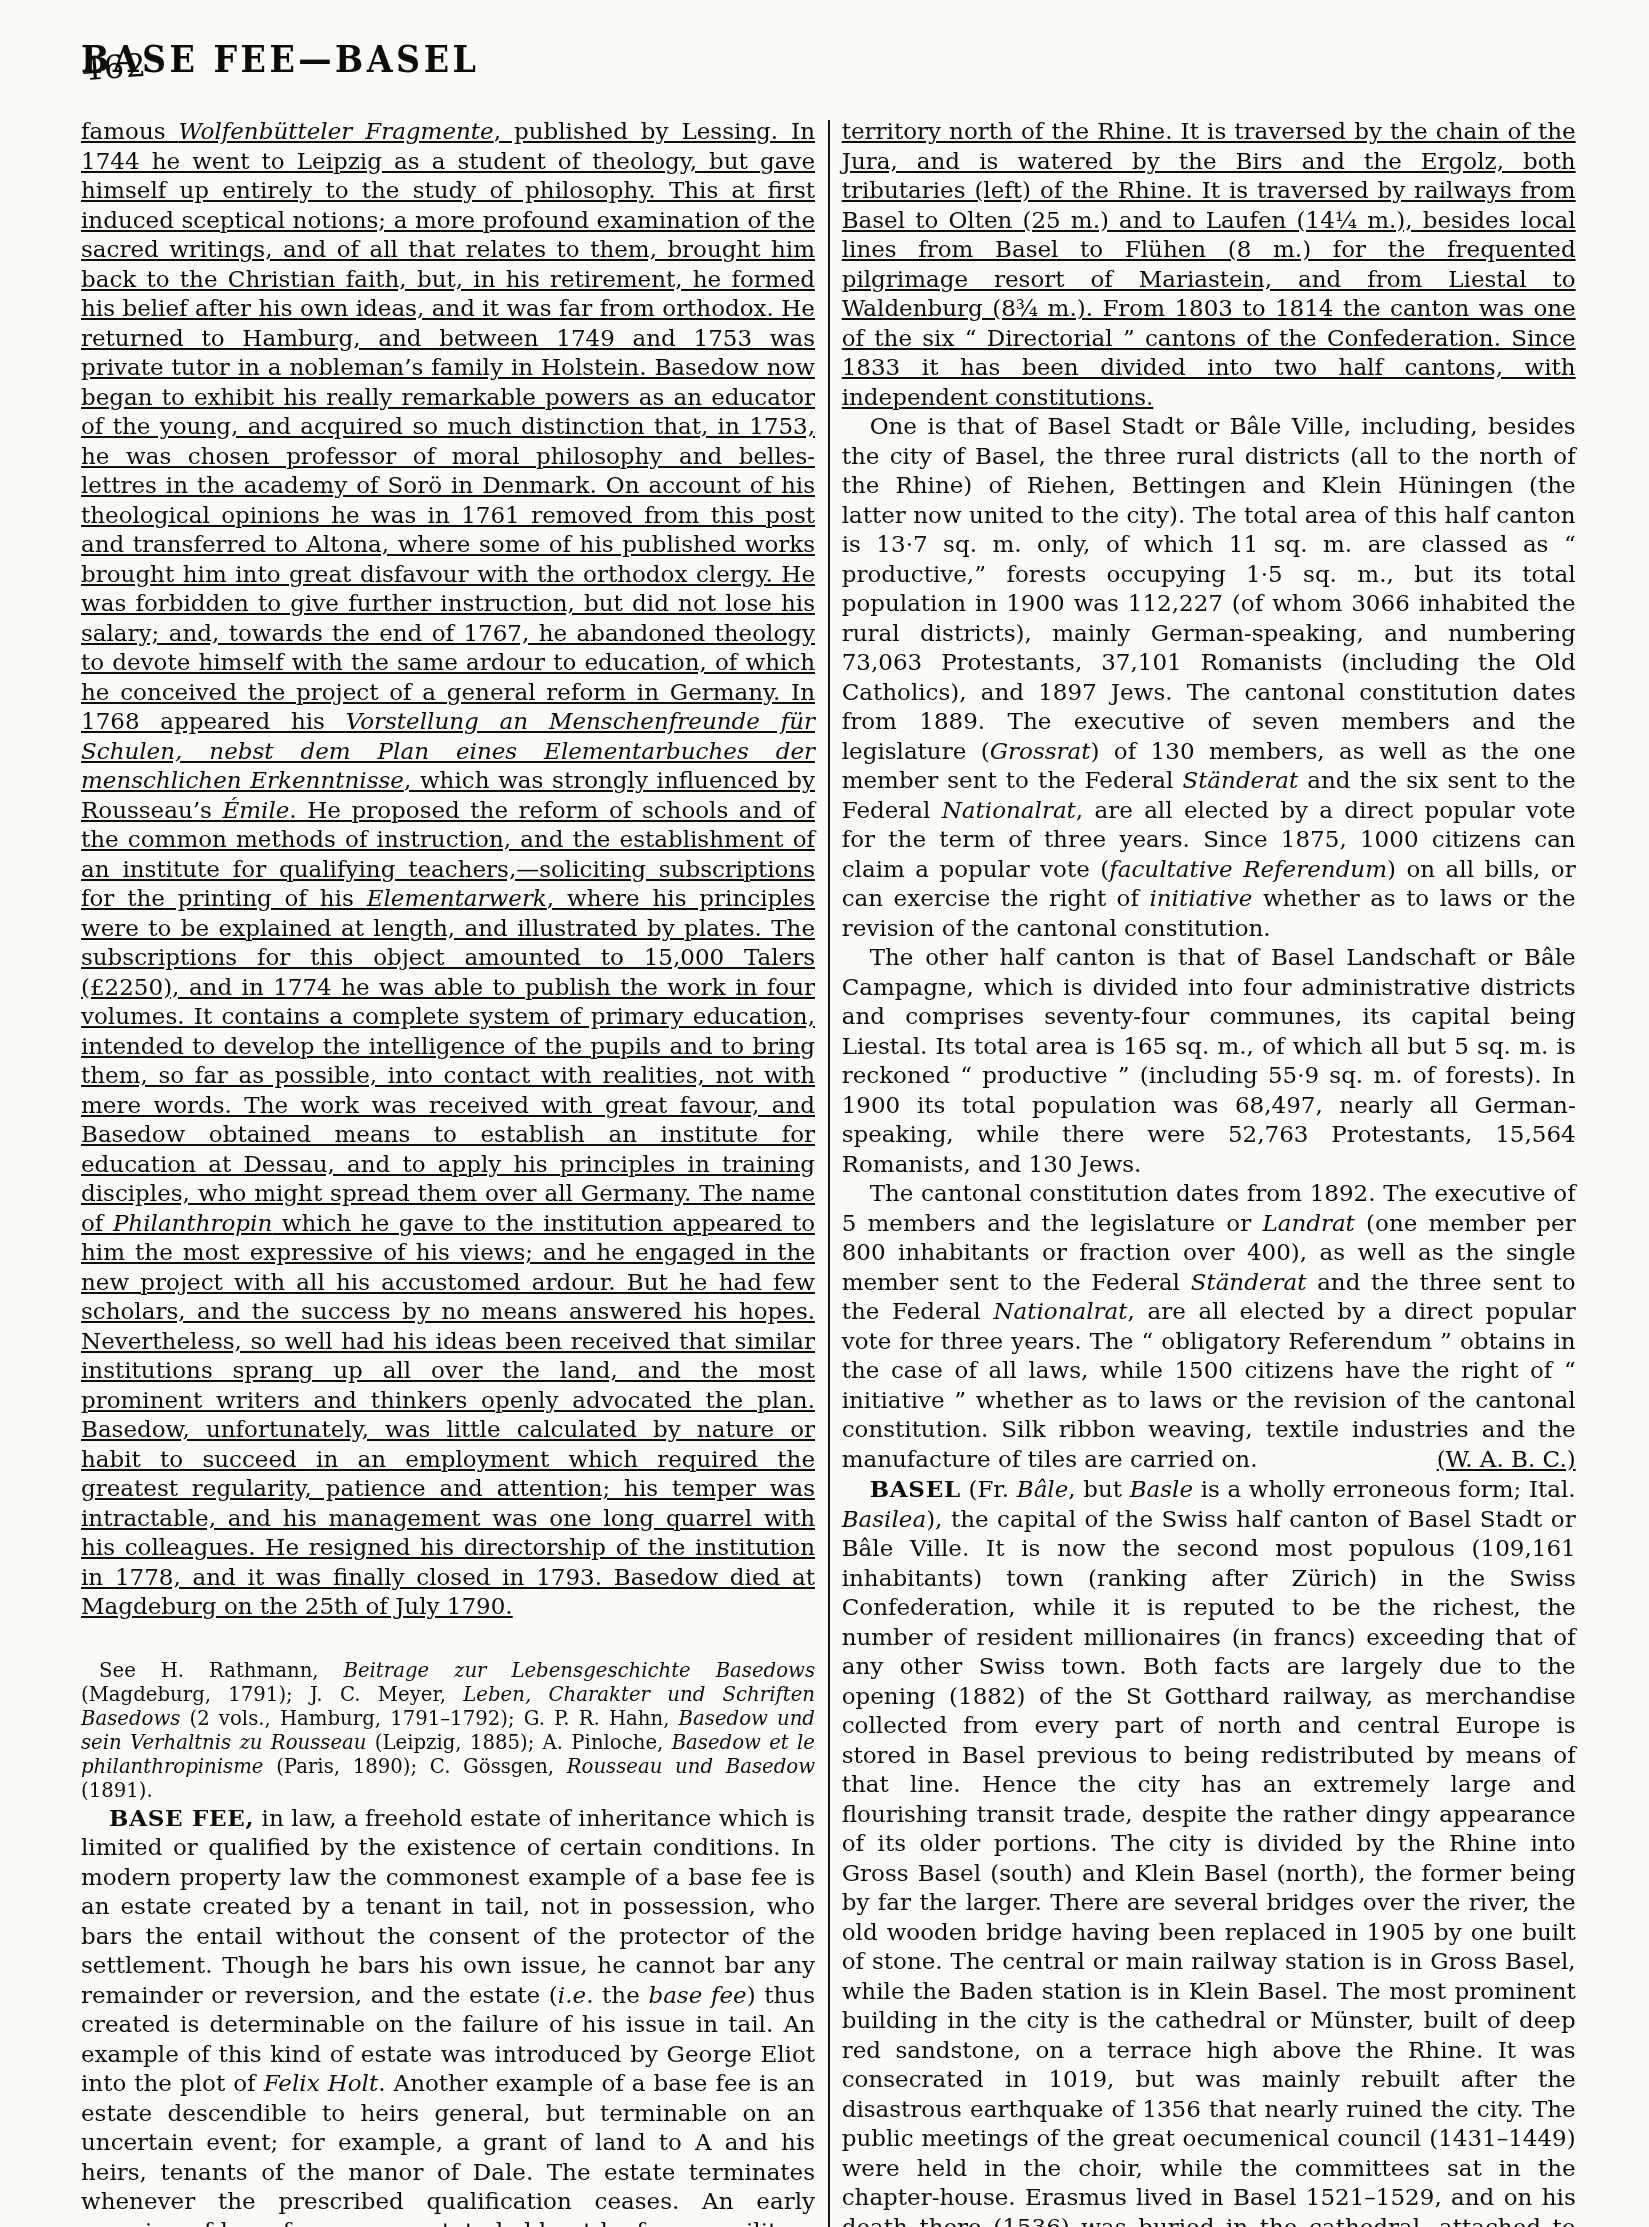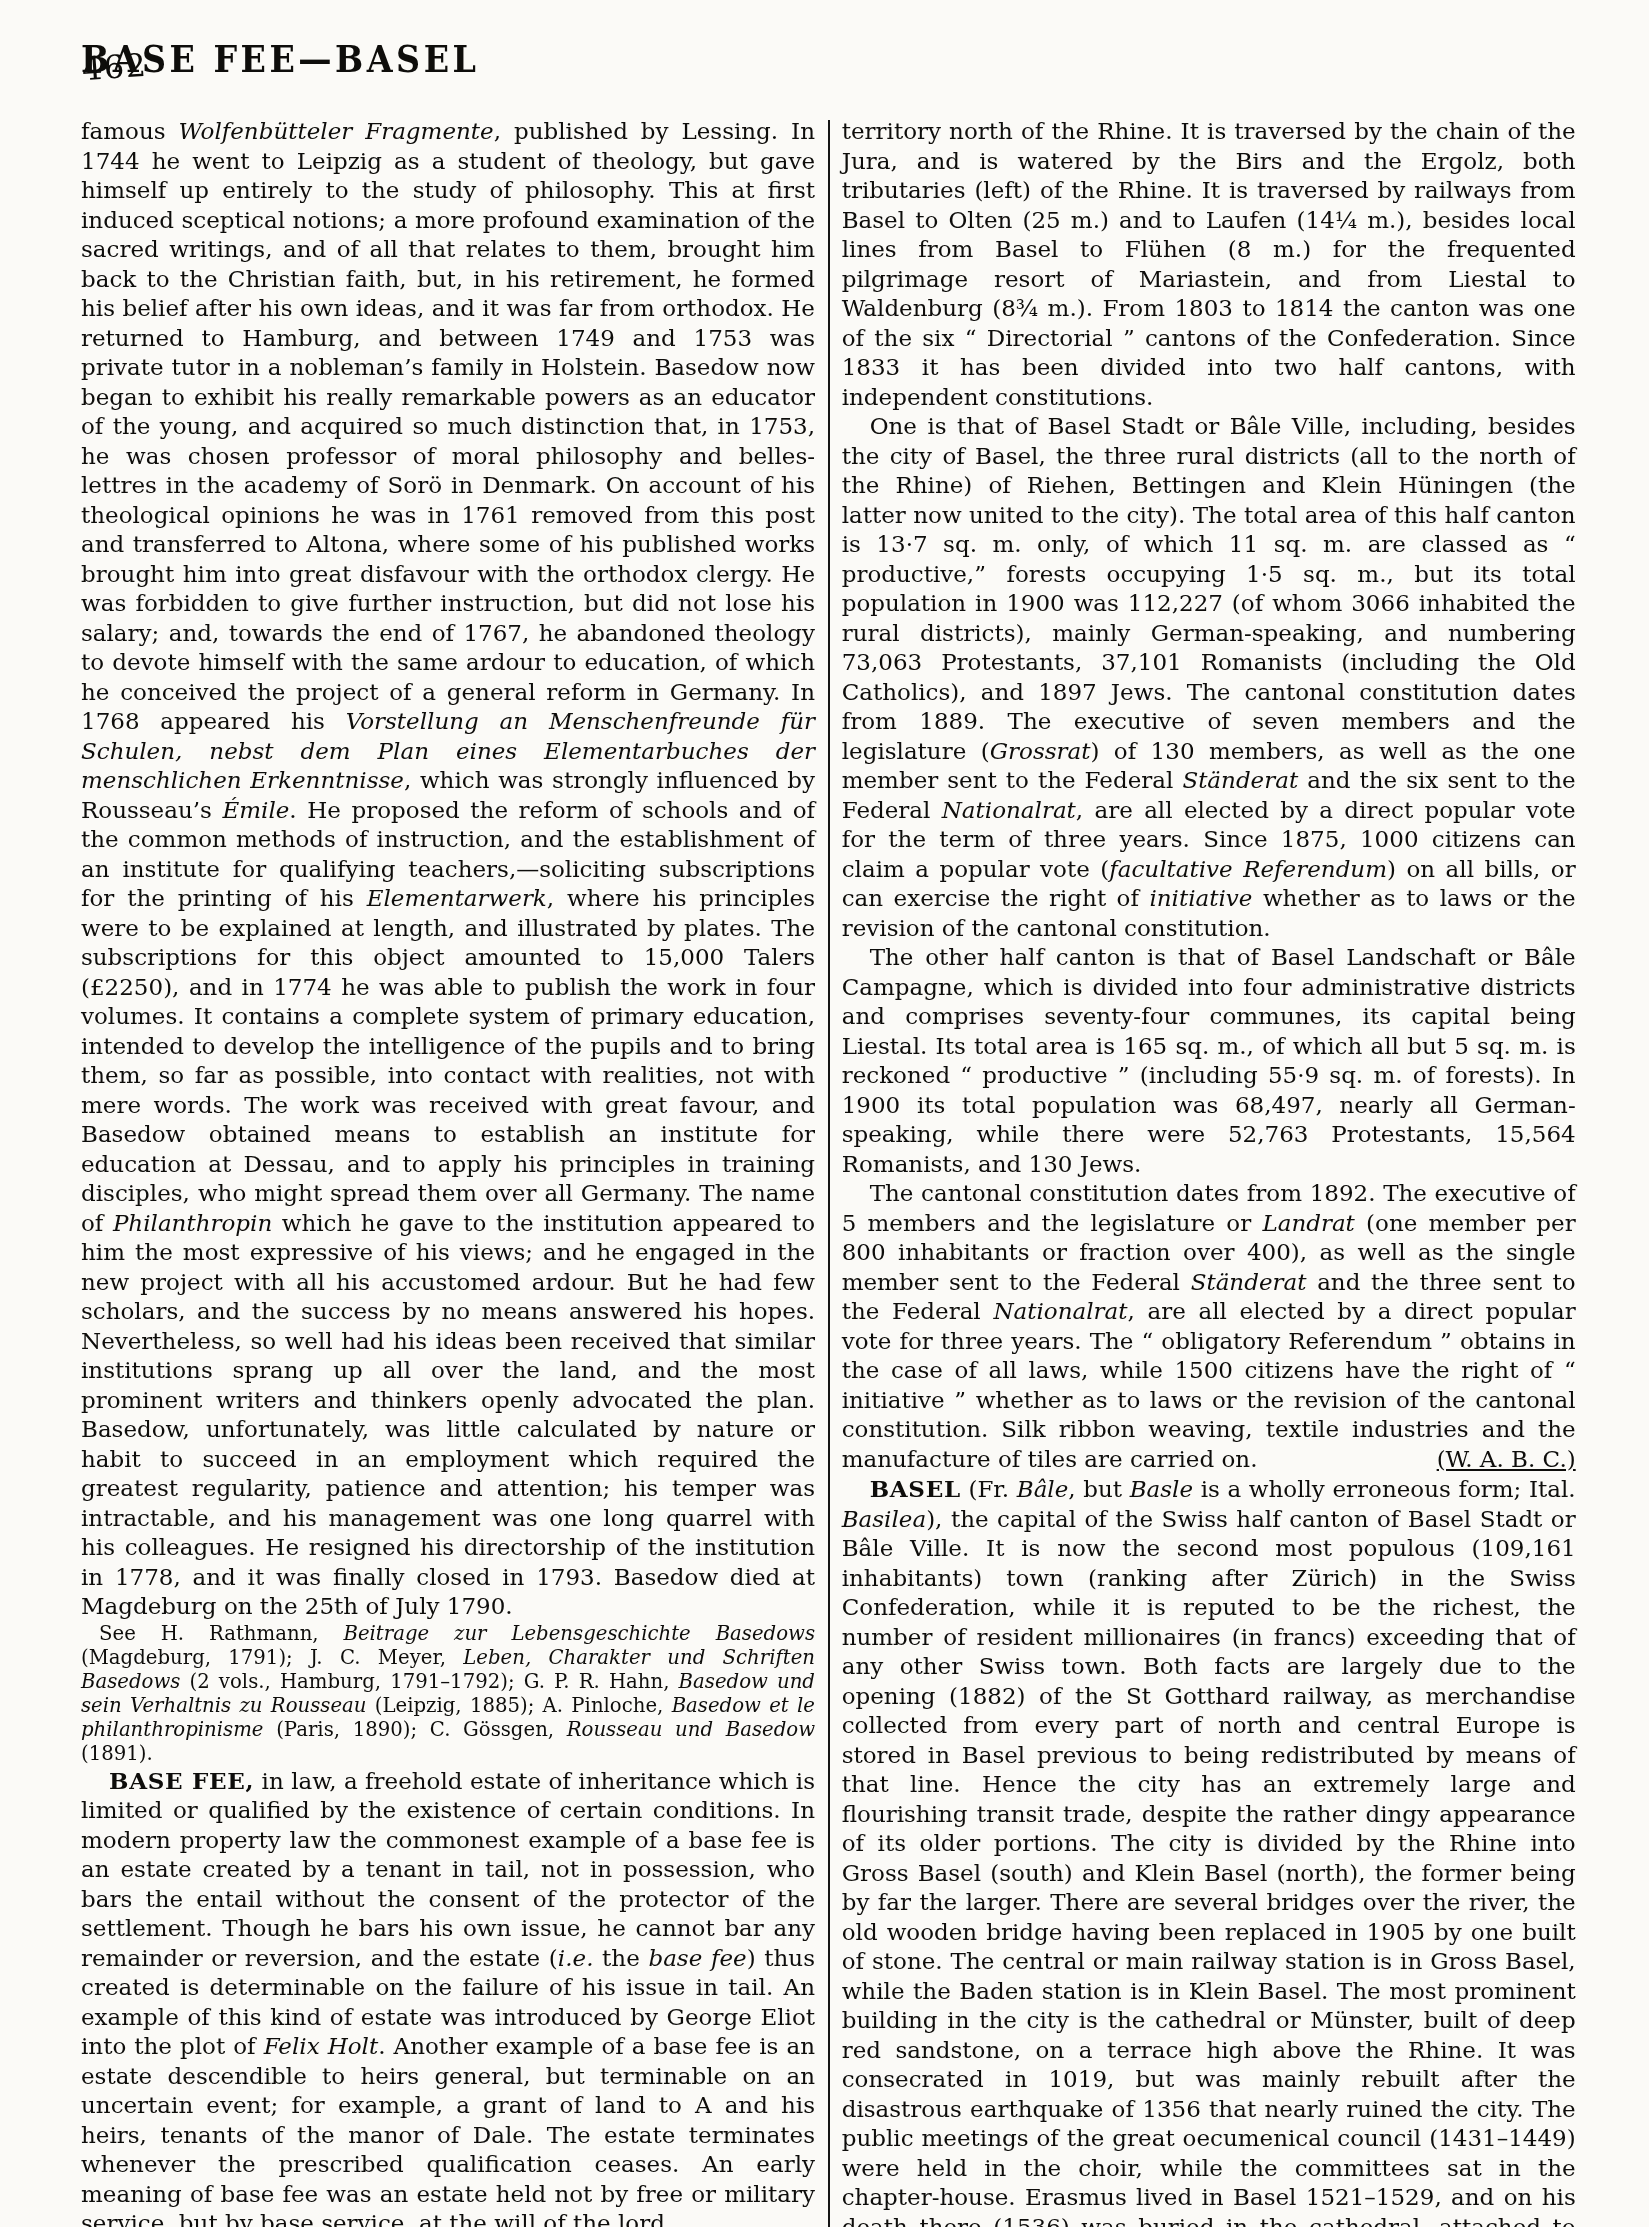--- a/index.html
+++ b/index.html
@@ -53,25 +53,27 @@
     background: #151515;
     margin: 2.8px 12px 0 12.6px;
     flex: 0 0 auto;
   }
   .column p {
     margin: 0;
     text-indent: 28px;
   }
   .column p.cont {
     text-indent: 0;
+    text-decoration: underline;
   }
   .column p.small {
     font-size: 19.7px;
     line-height: 24px;
     text-indent: 18px;
+    margin-top: 37px;
   }
   .column b {
     font-weight: bold;
     letter-spacing: 0.7px;
   }
   .sig {
     float: right;
     text-decoration: underline;
   }
 </style>

